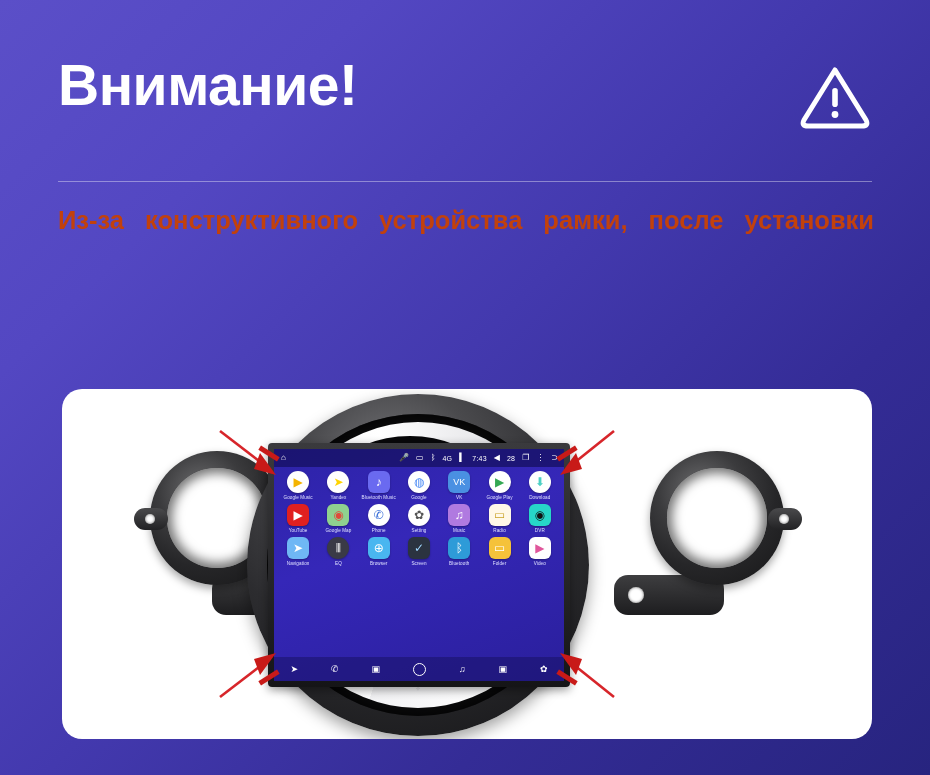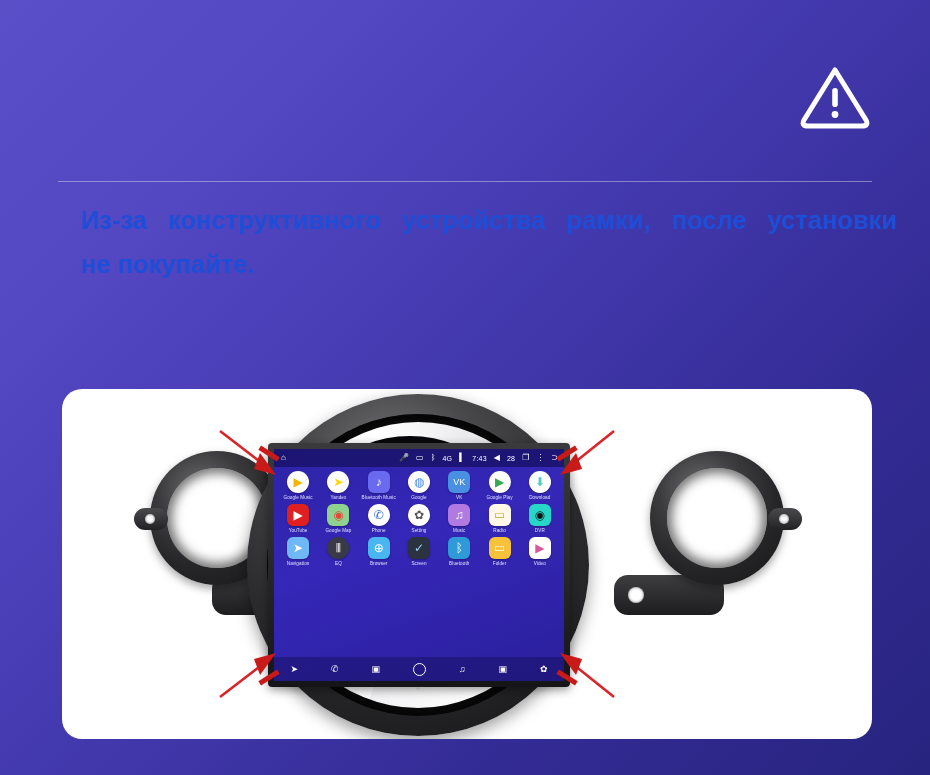--- a/index.html
+++ b/index.html
@@ -18,21 +18,21 @@
   }
   .warn-icon{position:absolute;right:58px;top:62px;width:74px;height:70px;}
   .divider{
     position:absolute;left:58px;top:181px;width:814px;height:1px;
     background:rgba(255,255,255,.38);
   }
 
   
   .copy{
     position:absolute;left:58px;top:198px;width:816px;
-    color:#1d4ed8;font-size:25.5px;font-weight:700;line-height:44px;margin-left:23px;
+    color:#c2410c;font-size:25.5px;font-weight:700;line-height:44px;
   }
   .copy p{margin:0;}
   .copy .just{text-align:justify;text-align-last:justify;}
 
   
   .card{
     position:absolute;left:62px;top:389px;width:810px;height:350px;
     background:#ffffff;border-radius:20px;overflow:hidden;
   }
 
@@ -173,34 +173,34 @@
   }
 
   
   .redcorner{position:absolute;background:#c81a18;}
 </style>
 </head>
 <body>
 
 <div class="stage">
 
+  <div class="title">Внимание!</div>
 
   <div class="warn-icon">
     <svg viewBox="0 0 74 70" width="74" height="70">
       <path d="M37 8 L68 58 Q71 64 64 64 L10 64 Q3 64 6 58 Z" fill="none" stroke="#ffffff" stroke-width="5" stroke-linejoin="round"></path>
       <rect x="34.2" y="26" width="5.6" height="19" rx="2.8" fill="#ffffff"></rect>
       <circle cx="37" cy="52.5" r="3.4" fill="#ffffff"></circle>
     </svg>
   </div>
 
   <div class="divider"></div>
 
   <div class="copy">
     <p class="just">Из-за конструктивного устройства рамки, после установки</p>
-    <p>не покупайте.</p>
   </div>
 
   <div class="card">
     <div class="device">
 
       <div class="foot foot-l"></div>
       <div class="foot foot-r"></div>
 
       <div class="side-ring ring-l"></div>
       <div class="side-ring ring-r"></div>

